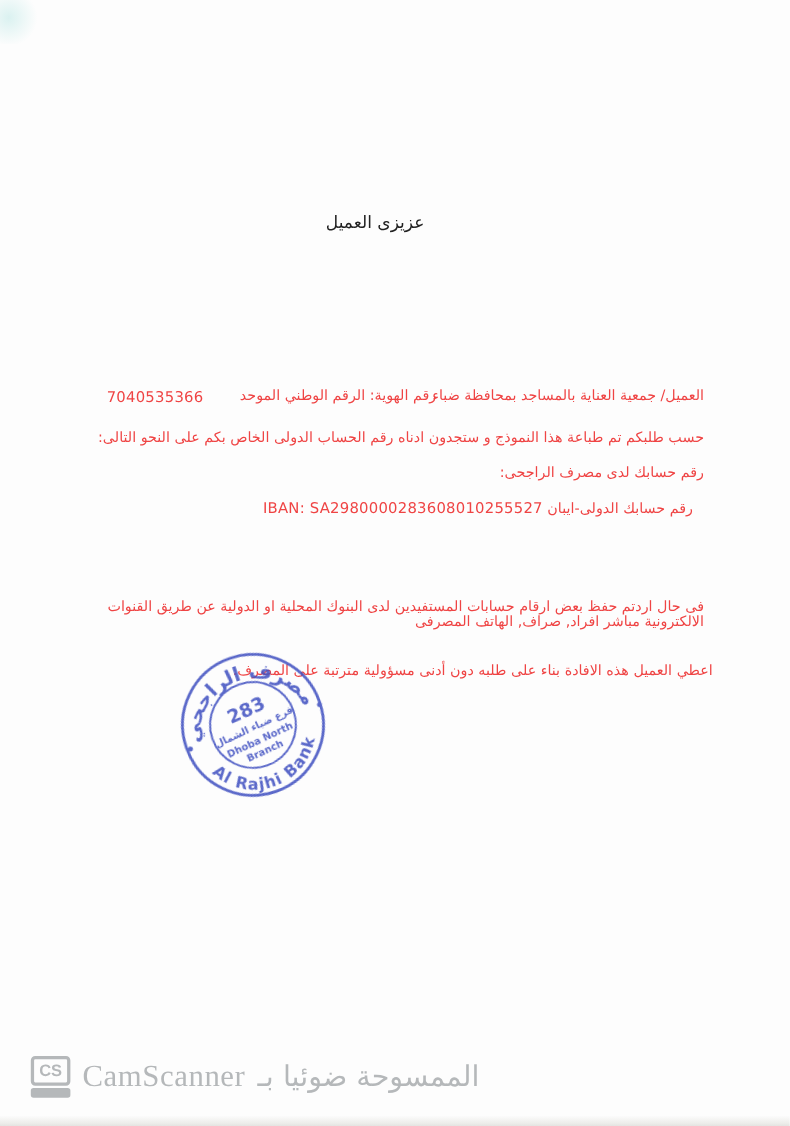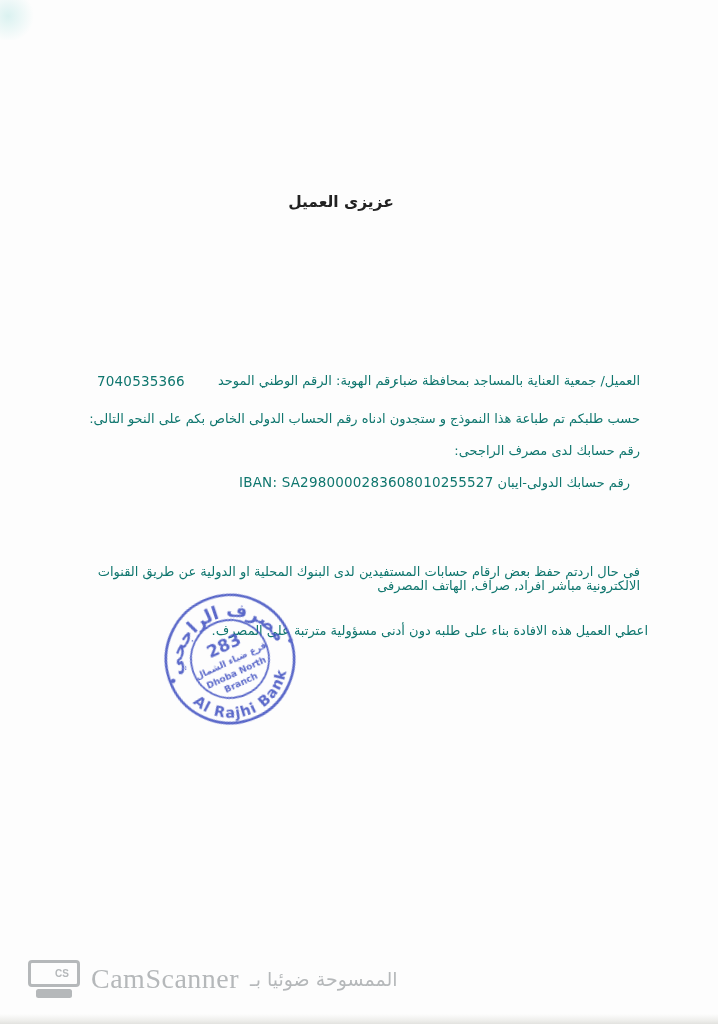--- a/index.html
+++ b/index.html
@@ -18,33 +18,32 @@
     position: absolute; left: 0; top: 0; width: 40px; height: 40px;
     background: radial-gradient(circle at 8px 16px, rgba(190,232,230,0.55), rgba(190,232,230,0) 26px);
     pointer-events: none;
   }
   .bottom-edge {
     position: absolute; left: 0; bottom: 0; width: 718px; height: 10px;
     background: linear-gradient(to bottom, rgba(120,120,105,0) 0%, rgba(140,140,120,0.14) 70%, rgba(120,120,105,0.20) 100%);
   }
   .doc-text {
     position: absolute;
-    color: #0f766e;
+    color: #ef4444;
     font-size: 13px;
     line-height: 20px;
     direction: rtl;
     text-align: right;
     white-space: nowrap;
-    margin-top: 20px;
   }
   .title {
     position: absolute;
     top: 193px; left: 0; width: 682px;
     text-align: center;
-    font-weight: bold;
+    font-weight: normal;
     font-size: 15.5px;
     color: #222;
     direction: rtl;
   }
   .ltr-num {
     direction: ltr;
     unicode-bidi: embed;
     font-size: 13.5px;
     letter-spacing: 0.2px;
   }
@@ -70,37 +69,36 @@
     align-items: center;
     gap: 11px;
     color: #b5b8ba;
   }
   .cs-logo { display: flex; flex-direction: column; align-items: center; }
   .cs-box {
     width: 30px; height: 21px;
     border: 3px solid #b5b8ba;
     border-radius: 4px;
     display: flex; align-items: center; justify-content: center;
-    font-weight: bold; font-size: 10px; color: #b5b8ba;
+    font-weight: bold; font-size: 15px; color: #b5b8ba;
     font-family: "Liberation Sans", sans-serif;
-    padding-left: 16px;
   }
   .cs-bar {
     width: 36px; height: 9px;
     background: #b5b8ba;
     border-radius: 2.5px;
     margin-top: 2px;
   }
   .wm-brand {
     font-family: Liberation Serif, serif;
     font-size: 28px; font-weight: 400;
     letter-spacing: 0.5px;
   }
   .wm-ar {
-    font-size: 19px;
+    font-size: 26px;
     direction: rtl;
   }
 </style>
 </head>
 <body>
 
 <div class="page">
 
   <div class="smudge"></div>
 

